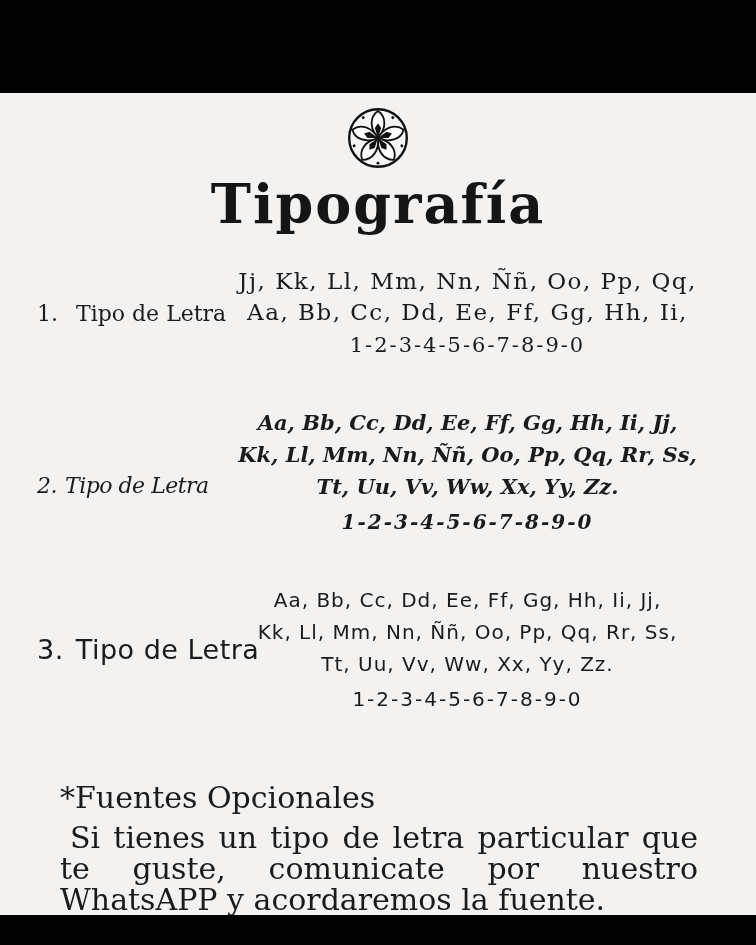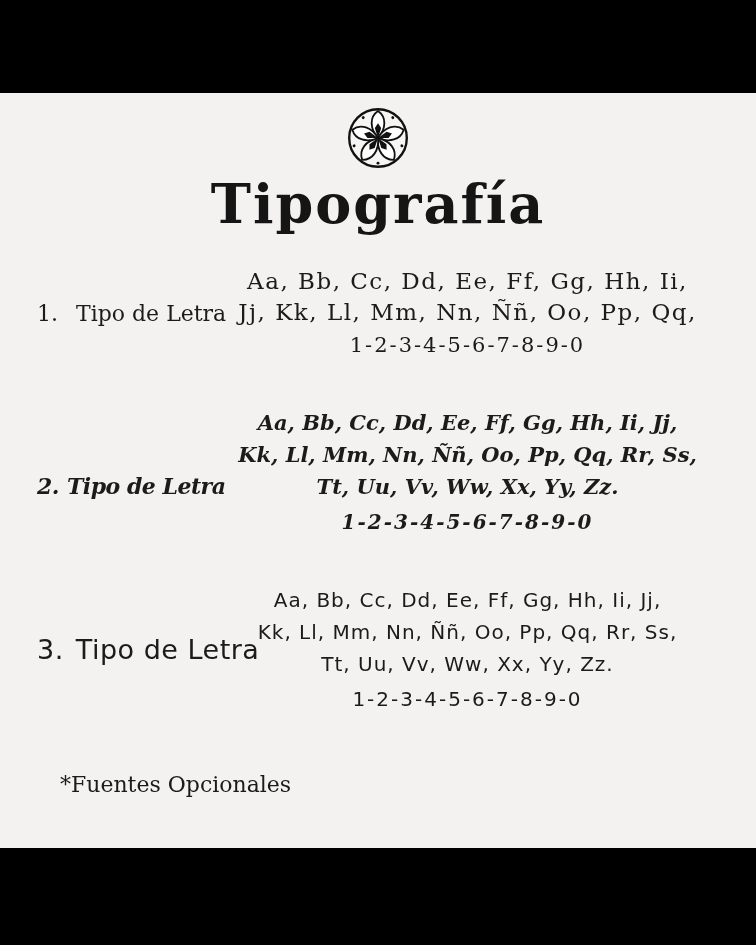--- a/index.html
+++ b/index.html
@@ -54,34 +54,34 @@
     text-align: center;
     padding-right: 26px;
   }
   .sample .line { white-space: nowrap; }
   
   .f1 .font-label { font-family: "DejaVu Serif", serif; }
   .f1 .font-label .num { margin-right: 18px; }
   .f1 .sample { font-family: "DejaVu Serif", serif; font-size: 23px; letter-spacing: 1.5px; line-height: 31px; }
   .f1 .numbers-line { font-size: 21px; letter-spacing: 2px; margin-top: 2px; }
   
-  .f2 .font-label { font-family: "DejaVu Serif", serif; font-style: italic; font-weight: 700; letter-spacing: -0.5px; margin-top: 26px; }
+  .f2 .font-label { font-family: "DejaVu Serif", serif; font-style: italic; font-weight: 400; letter-spacing: -0.5px; margin-top: 26px; }
   .f2 .font-label .num { margin-right: 8px; }
   .f2 .sample { font-family: "DejaVu Serif", serif; font-style: italic; font-weight: 700; font-size: 21px; line-height: 32px; }
   .f2 .numbers-line { font-size: 20px; letter-spacing: 2px; margin-top: 3px; }
   
   .f3 .font-label { font-family: "DejaVu Sans", sans-serif; font-size: 27px; letter-spacing: 0.5px; }
   .f3 .font-label .num { margin-right: 12px; }
   .f3 .sample { font-family: "DejaVu Sans", sans-serif; font-size: 20px; letter-spacing: 1px; line-height: 32px; }
   .f3 .numbers-line { font-size: 20px; letter-spacing: 2px; margin-top: 3px; }
   .footnote {
-    margin-top: 8px;
+    margin-top: 21px;
     padding: 0 58px 0 60px;
     font-family: "DejaVu Serif", serif;
-    font-size: 22px;
+    font-size: 30px;
     line-height: 31px;
   }
   .footnote-heading { margin: 0 0 9px 0; }
   .footnote-body { margin: 0; text-align: justify; text-indent: 10px; }
 </style>
 </head>
 <body>
 
 <div class="page">
   <div class="bar top"></div>
@@ -115,22 +115,22 @@
 
     <h1 class="page-title">Tipografía</h1>
 
     <div class="rows">
 
       <div class="font-row f1">
         <div class="font-label">
           <span class="num">1.</span><span>Tipo de Letra</span>
         </div>
         <div class="sample">
+          <div class="line">Jj, Kk, Ll, Mm, Nn, Ññ, Oo, Pp, Qq,</div>
           <div class="line">Aa, Bb, Cc, Dd, Ee, Ff, Gg, Hh, Ii,</div>
-          <div class="line">Jj, Kk, Ll, Mm, Nn, Ññ, Oo, Pp, Qq,</div>
           <div class="line numbers-line">1-2-3-4-5-6-7-8-9-0</div>
         </div>
       </div>
 
       <div class="font-row f2">
         <div class="font-label">
           <span class="num">2.</span><span>Tipo de Letra</span>
         </div>
         <div class="sample">
           <div class="line">Aa, Bb, Cc, Dd, Ee, Ff, Gg, Hh, Ii, Jj,</div>
@@ -149,18 +149,19 @@
           <div class="line">Kk, Ll, Mm, Nn, Ññ, Oo, Pp, Qq, Rr, Ss,</div>
           <div class="line">Tt, Uu, Vv, Ww, Xx, Yy, Zz.</div>
           <div class="line numbers-line">1-2-3-4-5-6-7-8-9-0</div>
         </div>
       </div>
 
     </div>
 
     <div class="footnote">
       <p class="footnote-heading">*Fuentes Opcionales</p>
+      <p class="footnote-body">Si tienes un tipo de letra particular que te guste, comunicate por nuestro WhatsAPP y acordaremos la fuente.</p>
     </div>
 
   </div>
 
   <div class="bar bottom"></div>
 </div>
 
 </body></html>

